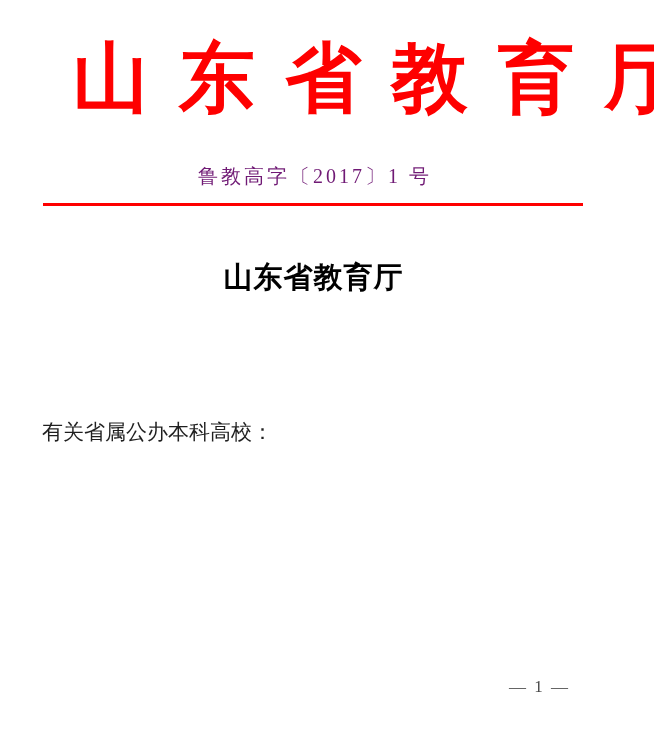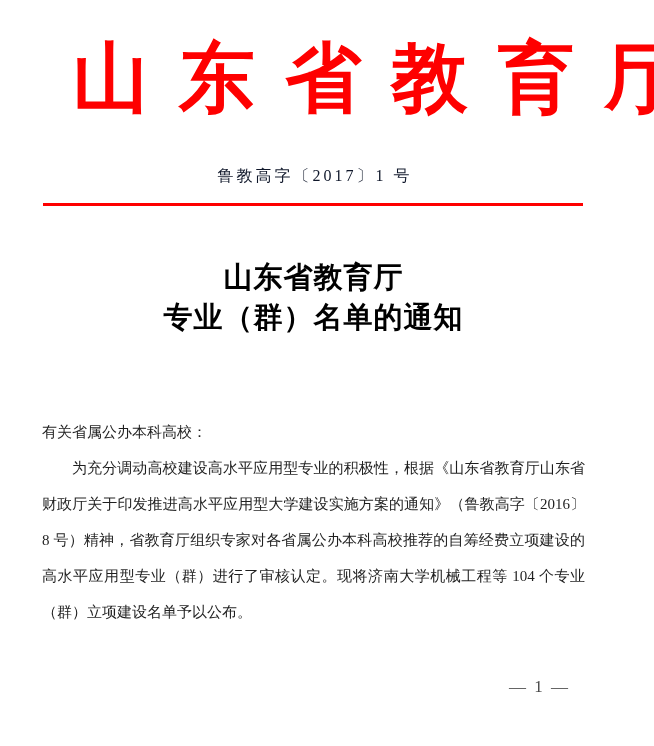--- a/index.html
+++ b/index.html
@@ -28,23 +28,23 @@
     letter-spacing: 0.40em;
     text-indent: 0.40em;
     white-space: nowrap;
   }
   .doc-number {
     position: absolute;
     top: 161px;
     left: 42px;
     width: 543px;
     text-align: center;
-    font-size: 16px;
+    font-size: 20px;
     line-height: 30px;
-    color: #0f172a;
+    color: #701a75;
     letter-spacing: 3px;
     text-indent: 3px;
     white-space: nowrap;
   }
   .red-line {
     position: absolute;
     top: 203px;
     left: 43px;
     width: 540px;
     height: 3px;
@@ -60,21 +60,21 @@
     font-size: 29px;
     line-height: 40px;
     color: #000000;
     letter-spacing: 1px;
   }
   .notice-body {
     position: absolute;
     top: 414px;
     left: 42px;
     width: 543px;
-    font-size: 15px;
+    font-size: 21px;
     line-height: 36px;
     color: #1f1f1f;
     text-align: justify;
   }
   .notice-body p {
     margin: 0;
     padding: 0;
   }
   .paragraph {
     text-indent: 2em;
@@ -96,23 +96,21 @@
 <div class="page">
 
   <div class="agency-title">山东省教育厅</div>
 
   <div class="doc-number">鲁教高字〔2017〕1 号</div>
 
   <div class="red-line"></div>
 
   <div class="notice-title">
     <div>山东省教育厅</div>
-    <div>专业（群）名单的通知</div>
   </div>
 
   <div class="notice-body">
     <p class="salutation">有关省属公办本科高校：</p>
-    <p class="paragraph">为充分调动高校建设高水平应用型专业的积极性，根据《山东省教育厅山东省财政厅关于印发推进高水平应用型大学建设实施方案的通知》（鲁教高字〔2016〕8 号）精神，省教育厅组织专家对各省属公办本科高校推荐的自筹经费立项建设的高水平应用型专业（群）进行了审核认定。现将济南大学机械工程等 104 个专业（群）立项建设名单予以公布。</p>
   </div>
 
   <div class="page-number">— 1 —</div>
 
 </div>
 
 </body></html>

